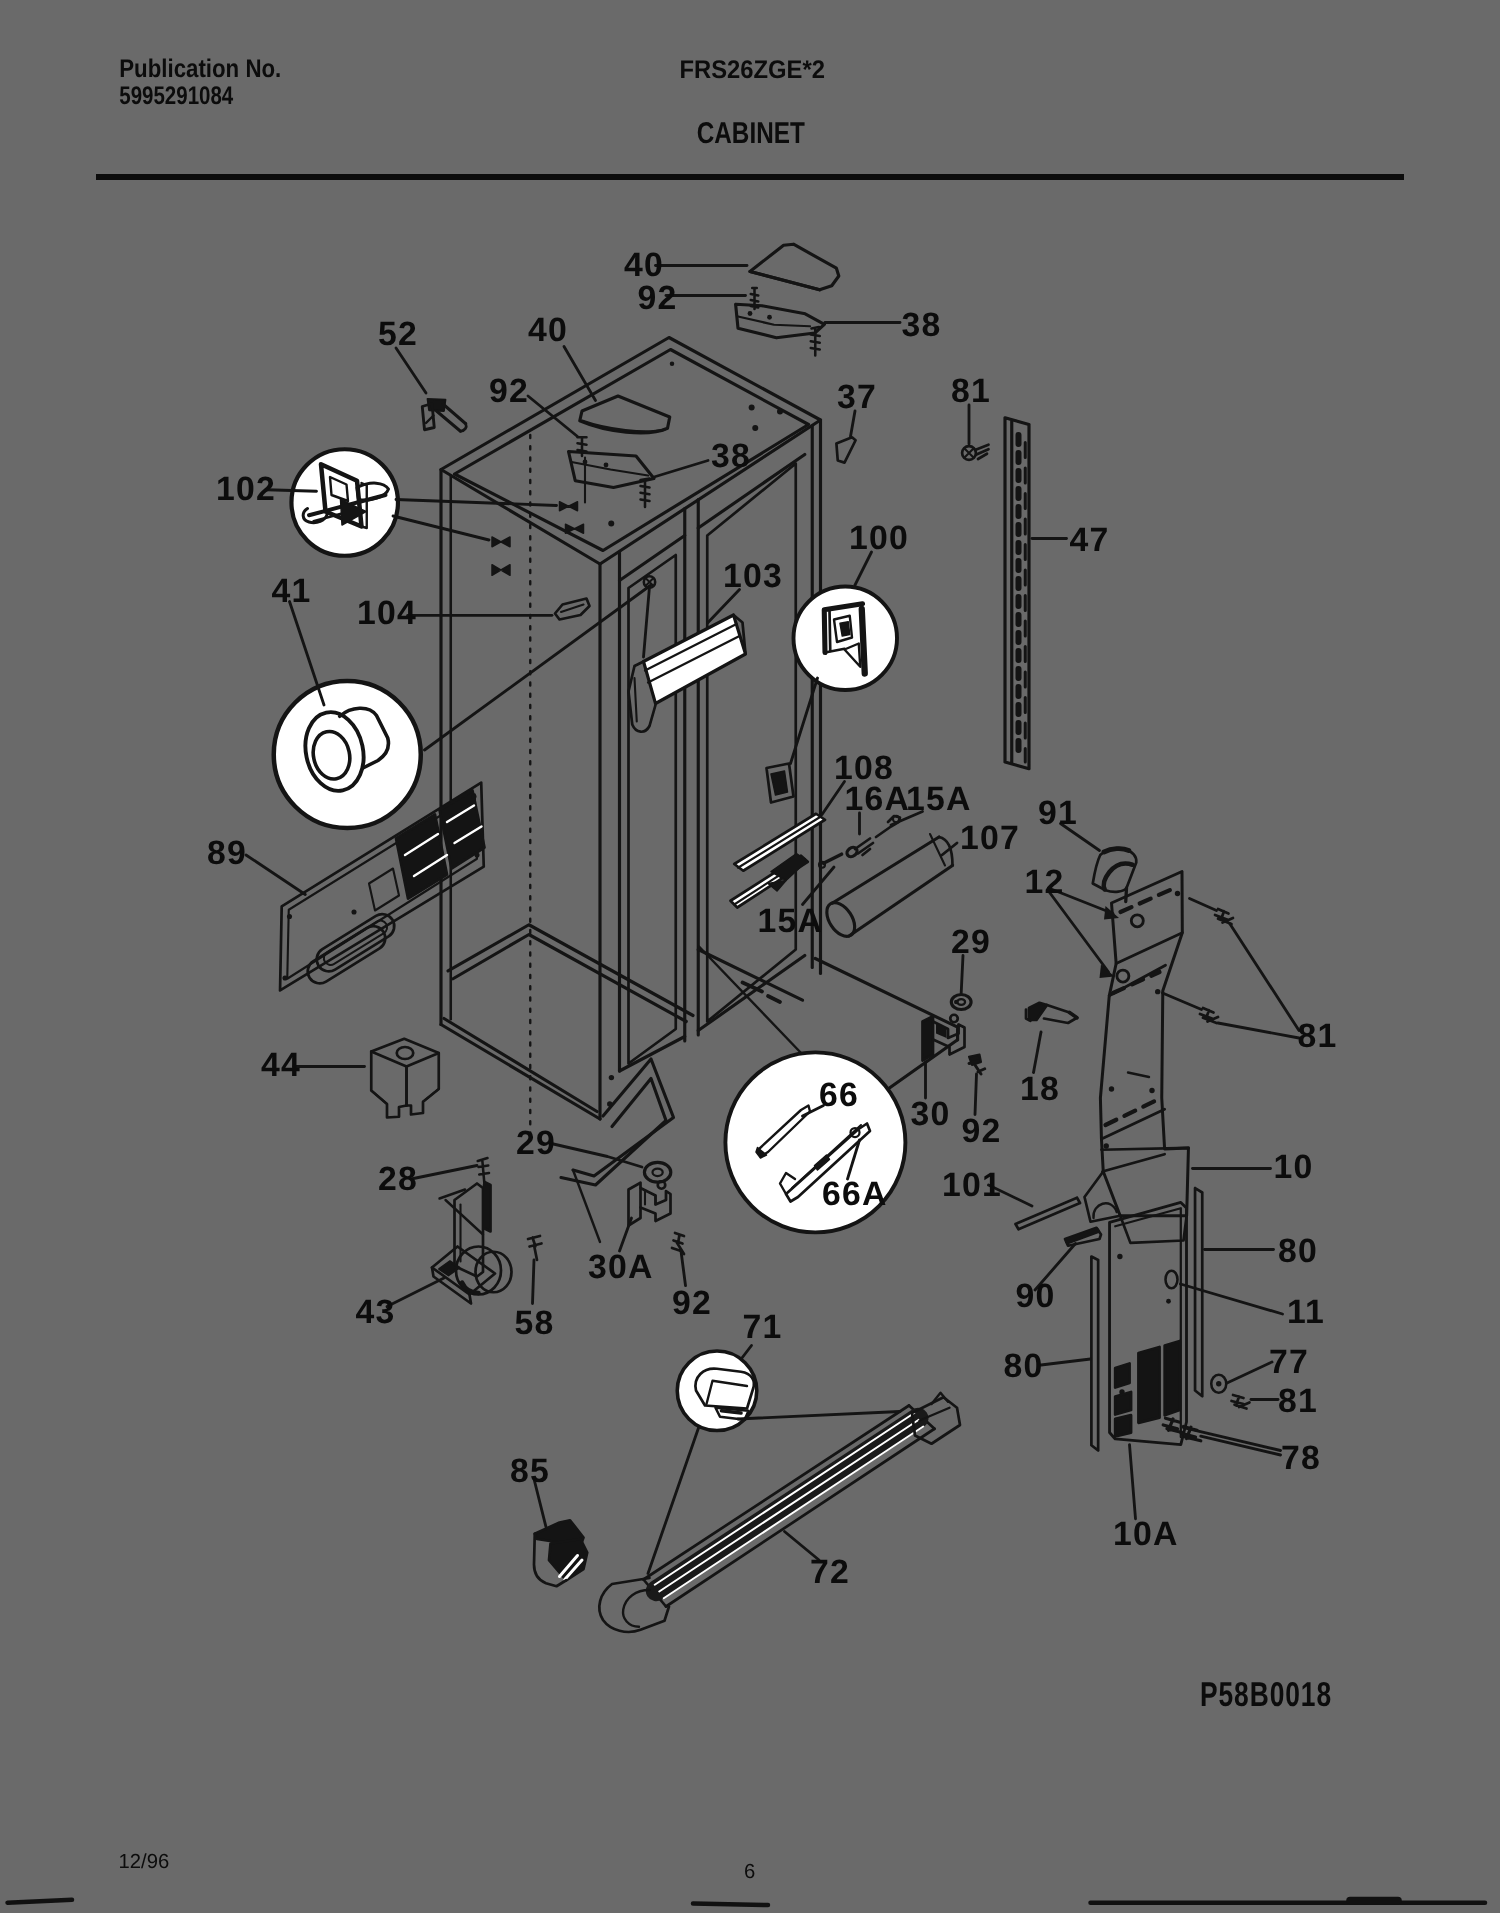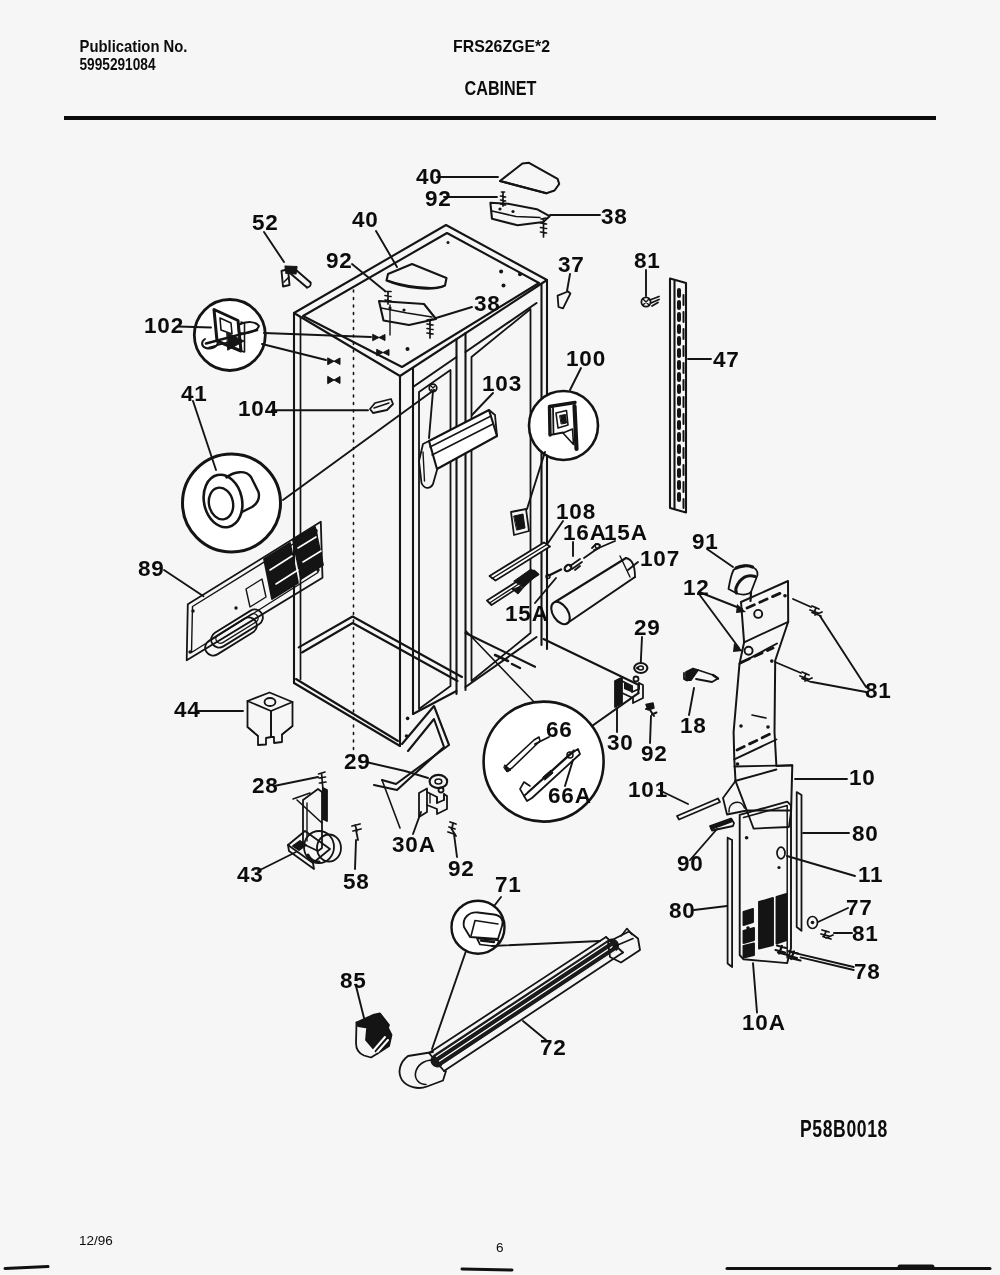--- a/index.html
+++ b/index.html
@@ -1,16 +1,16 @@
 <!DOCTYPE html>
 <html><head>
 <meta charset="utf-8">
 <style>
   html,body{margin:0;padding:0;background:#fff;}
-  #page{position:relative;width:1000px;height:1275px;background:#fef9c3;overflow:hidden;
+  #page{position:relative;width:1000px;height:1275px;background:#4d7c0f;overflow:hidden;
         font-family:"Liberation Sans",sans-serif;transform:translateZ(0);filter:grayscale(1);}
   svg{position:absolute;left:0;top:0;}
   text{fill:#0c0c0c;}
   .lbl{font:bold 22.5px "Liberation Sans",sans-serif;letter-spacing:0.8px;}
   .hdr{font:bold 17px "Liberation Sans",sans-serif;}
   .ftr{font:13.5px "Liberation Sans",sans-serif;}
 </style>
 </head>
 <body>
 <div id="page">

